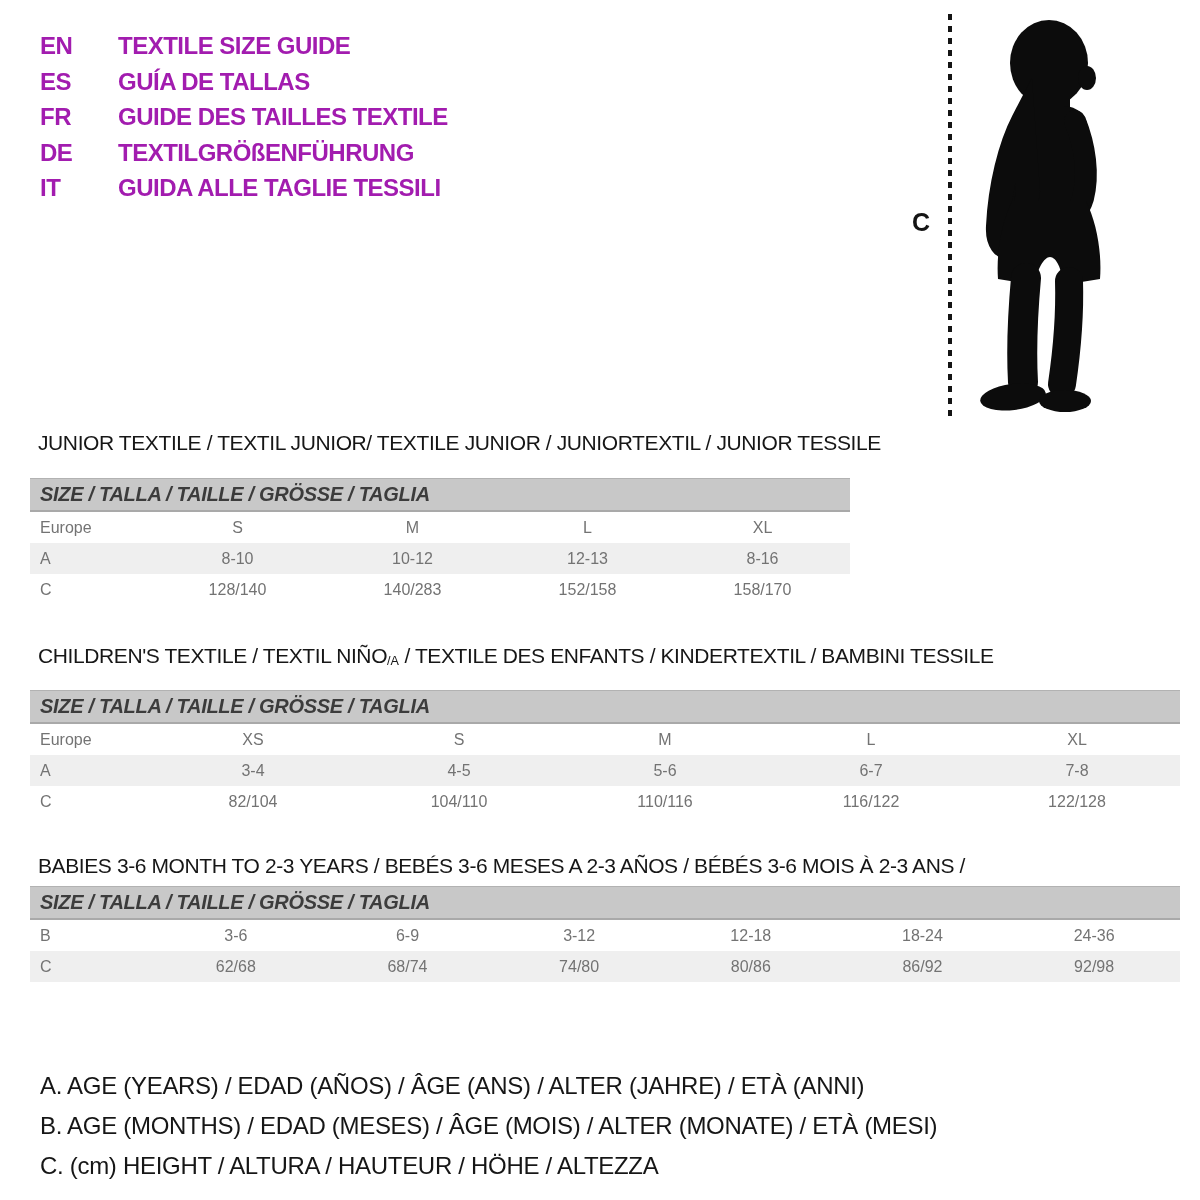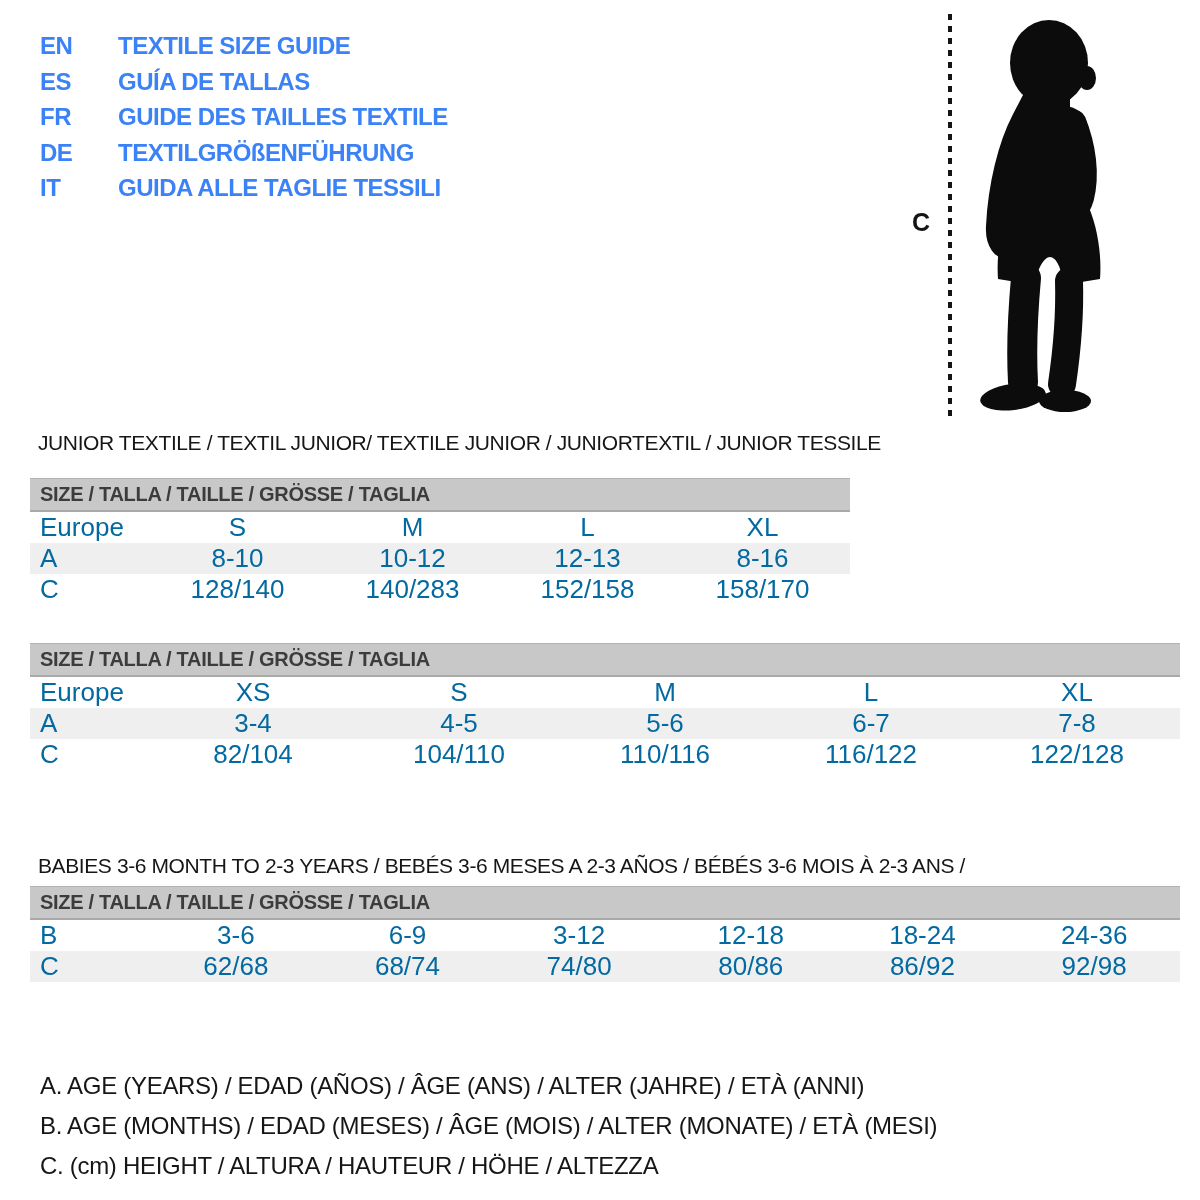--- a/index.html
+++ b/index.html
@@ -22,21 +22,21 @@
     position: absolute;
     left: 40px;
     top: 28px;
   }
   .lang-row {
     display: flex;
     line-height: 35.5px;
     font-size: 24px;
     font-weight: bold;
     letter-spacing: -0.5px;
-    color: #3b82f6;
+    color: #a21caf;
   }
   .lang-code { width: 78px; }
   .lang-label { white-space: nowrap; }
 
   
   .height-line {
     position: absolute;
     left: 948px;
     top: 14px;
     width: 4px;
@@ -95,28 +95,29 @@
     border-top: 1px solid #b2b2b2;
     border-bottom: 2px solid #a9a9a9;
     height: 31px;
     text-align: left;
     padding: 0 0 0 10px;
     font-size: 20px;
     font-weight: 600;
     letter-spacing: -0.3px;
     color: #3c3c3c;
     white-space: nowrap;
+    font-style: italic;
   }
   tbody td {
     height: 31px;
     text-align: center;
     vertical-align: middle;
-    font-size: 26px;
+    font-size: 16px;
     font-weight: 400;
-    color: #0369a1;
+    color: #737373;
     padding: 0;
     white-space: nowrap;
   }
   tbody td:first-child {
     text-align: left;
     padding-left: 10px;
   }
   tbody tr:nth-child(2) { background: #efefef; }
 
   
@@ -215,20 +216,23 @@
             <td>128/140</td>
             <td>140/283</td>
             <td>152/158</td>
             <td>158/170</td>
           </tr>
       </tbody>
     </table>
   </section>
 
   <section class="sec sec-children">
+    <h2>
+      <span>CHILDREN'S TEXTILE / TEXTIL NIÑO</span><span class="sub-script">/A</span><span> / TEXTILE DES ENFANTS / KINDERTEXTIL / BAMBINI TESSILE</span>
+    </h2>
     <table>
       <colgroup>
         <col class="label-col">
           <col>
           <col>
           <col>
           <col>
           <col>
       </colgroup>
       <thead>

